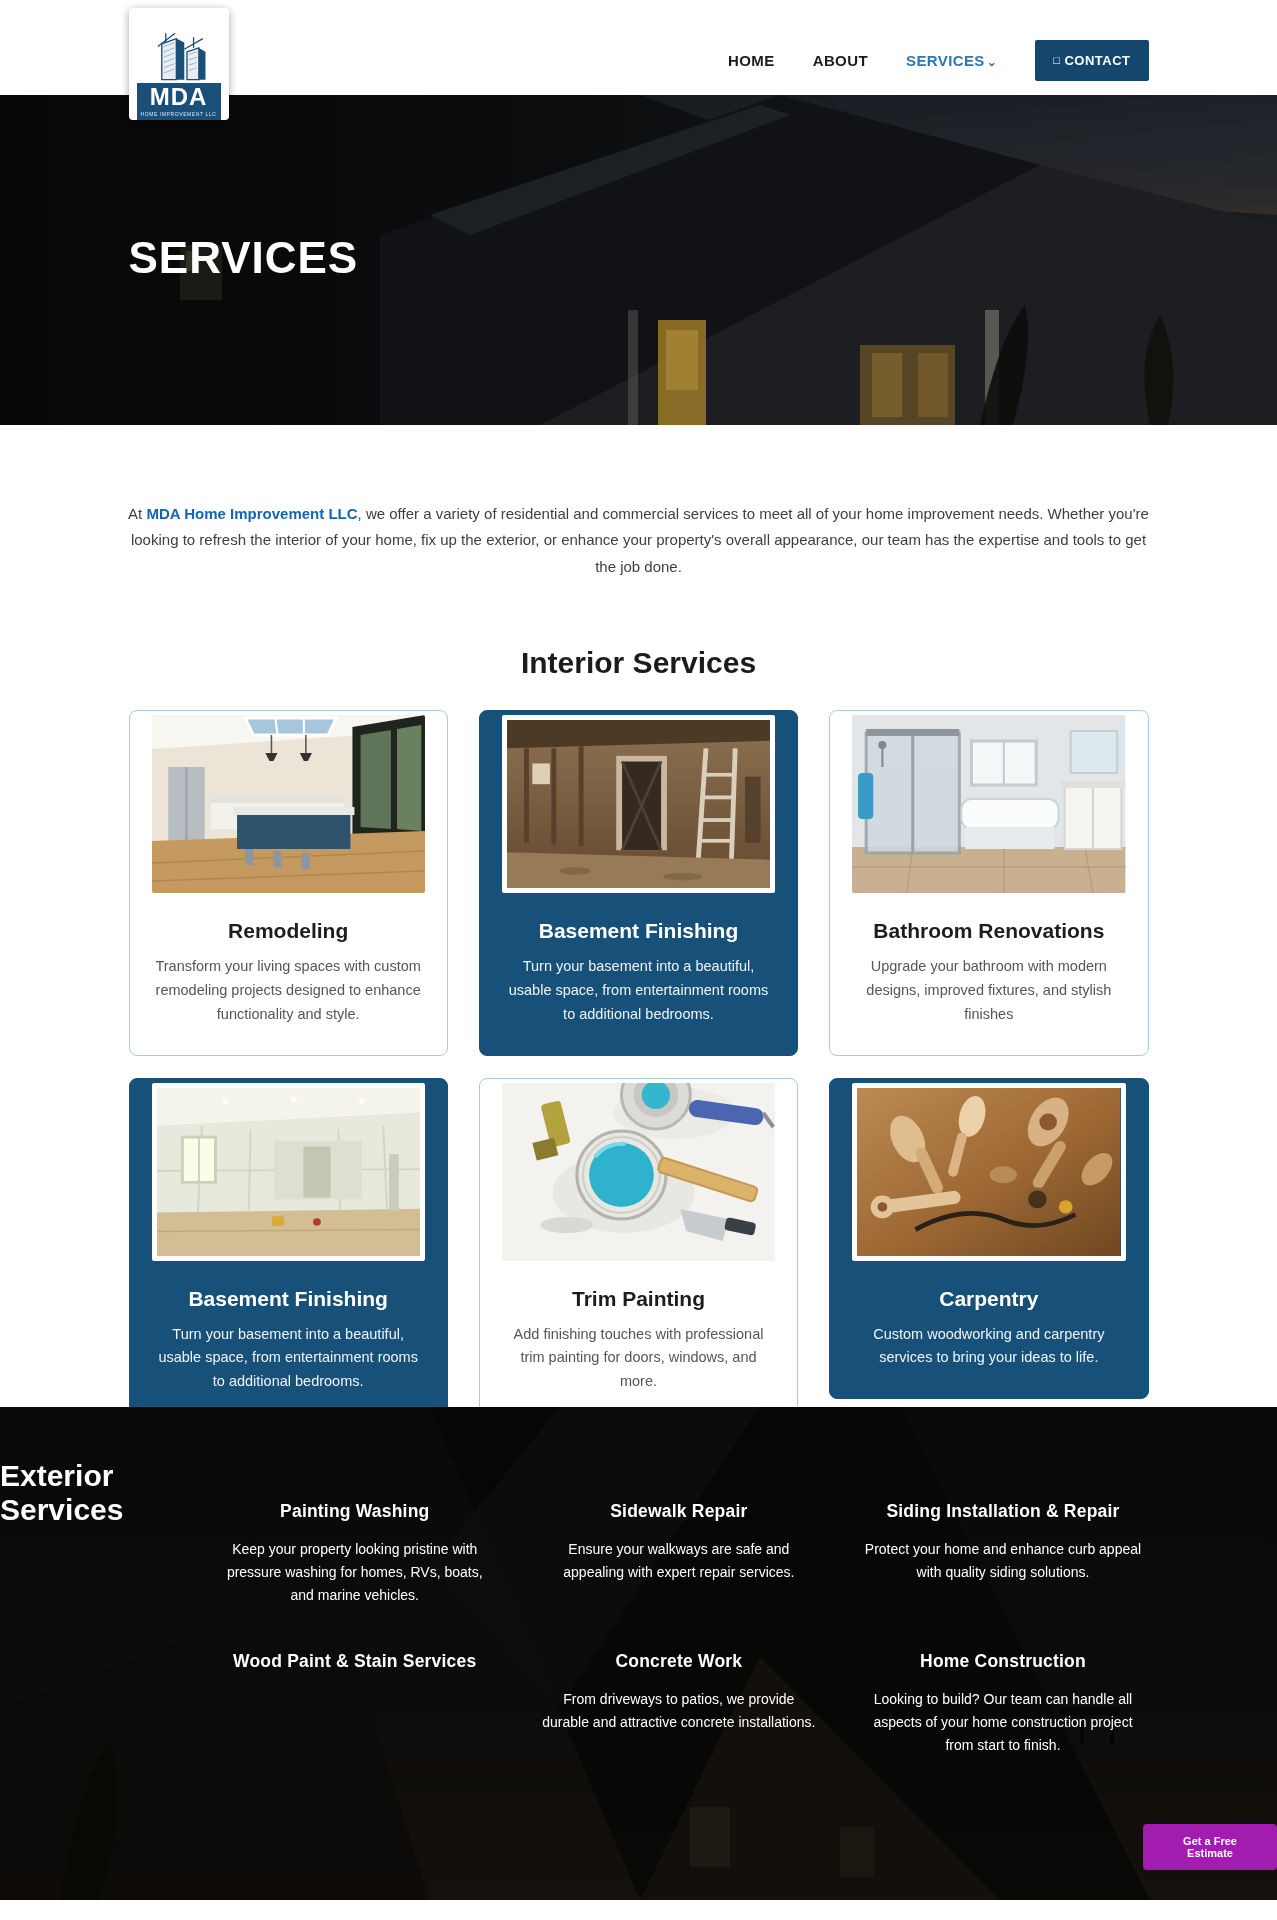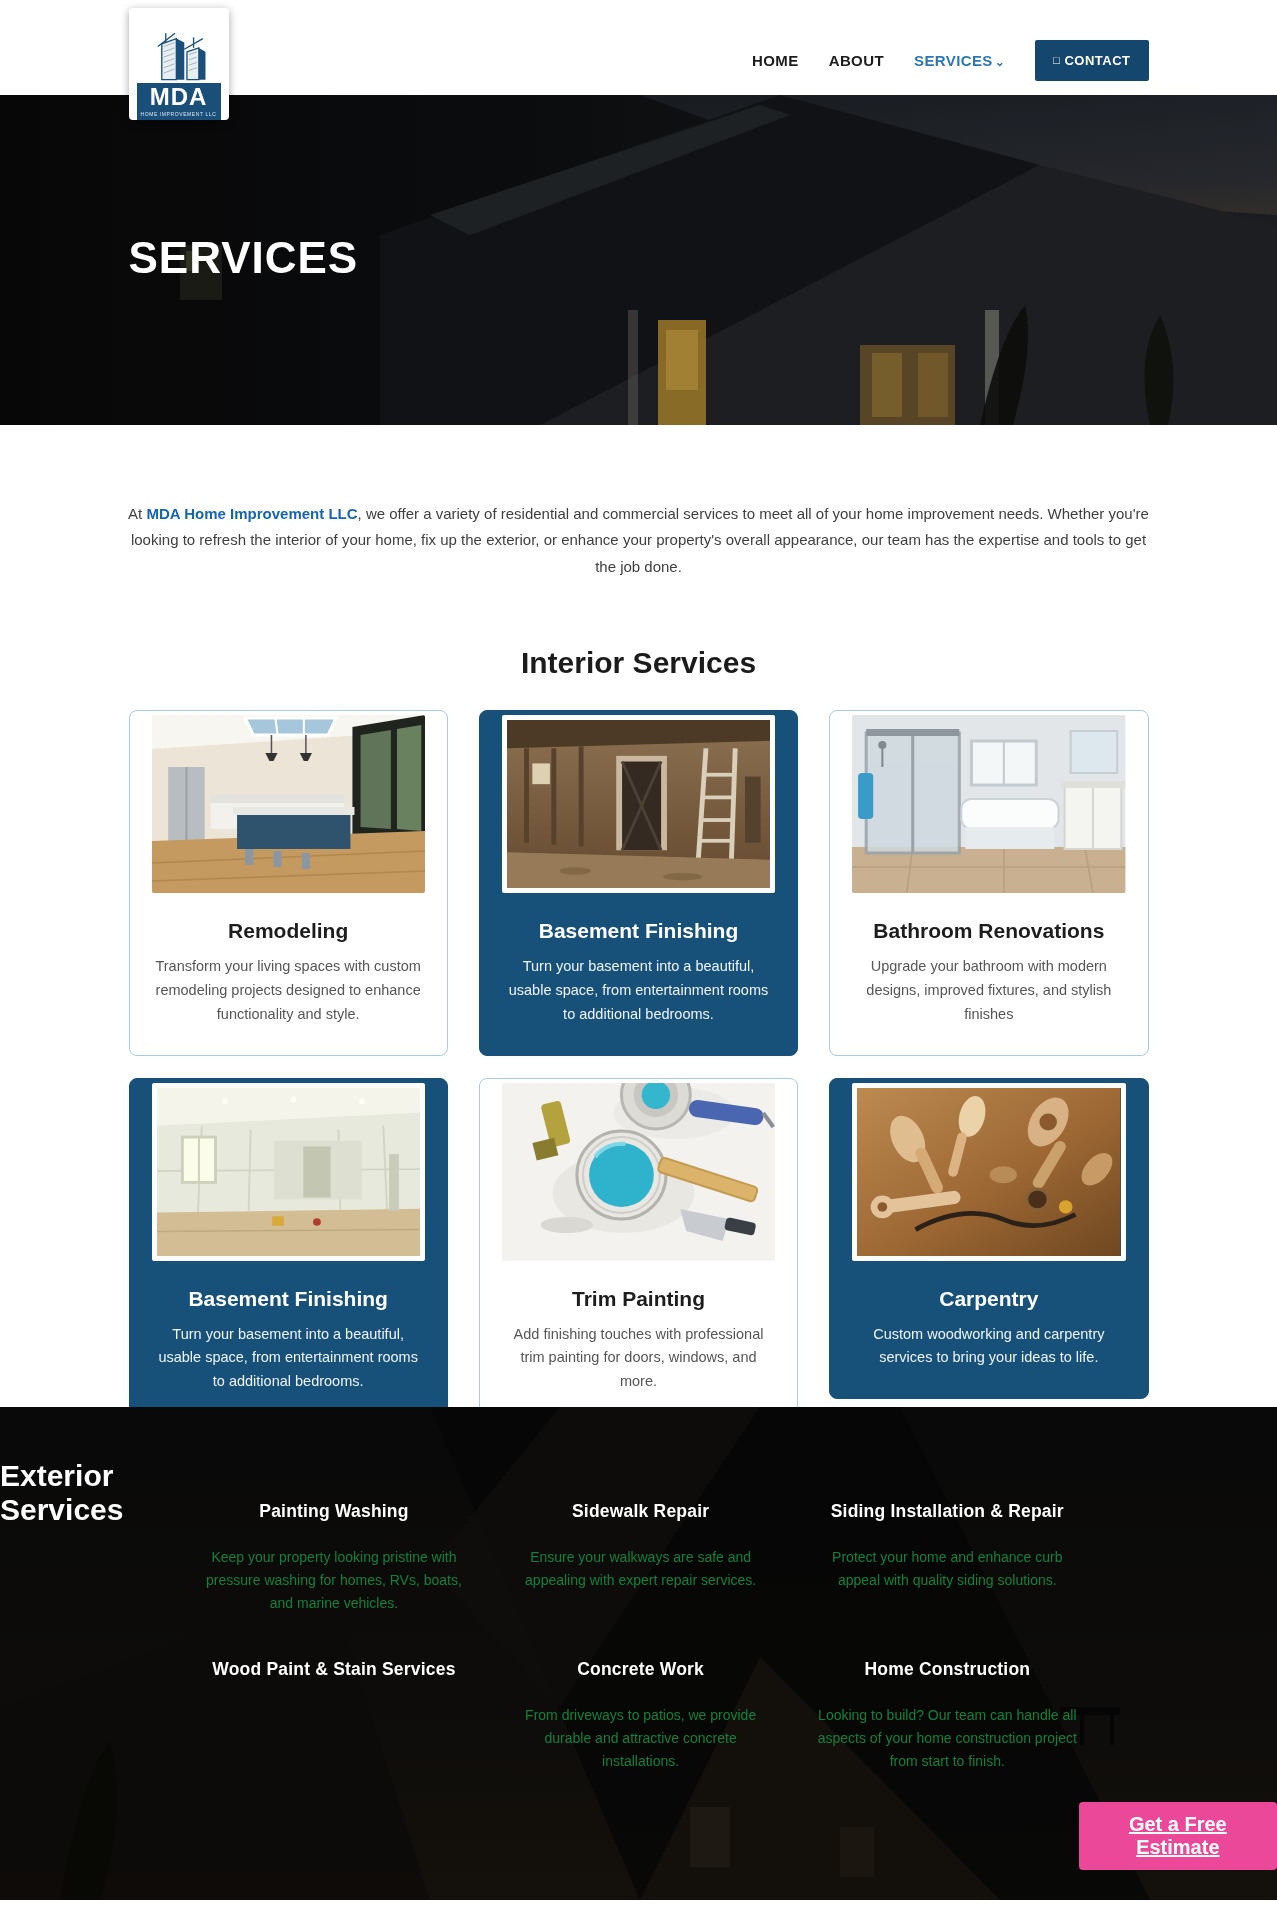--- a/index.html
+++ b/index.html
@@ -6,21 +6,21 @@
   html,body { width:1277px; }
   body {
     font-family:"Liberation Sans", sans-serif;
     background:#ffffff; color:#222;
     width:1277px; height:1920px; overflow:hidden; position:relative;
   }
   .container { width:1020px; margin:0 auto; position:relative; }
 
   
   .site-header { height:95px; background:#ffffff; position:relative; z-index:20; }
-  .header-inner { height:120px; display:flex; align-items:center; justify-content:flex-end; gap:30px; }
+  .header-inner { height:120px; display:flex; align-items:center; justify-content:flex-end; gap:38px; }
   .logo-card {
     position:absolute; left:0; top:8px; width:100px; height:112px;
     background:#ffffff; border-radius:4px; box-shadow:0 2px 8px rgba(0,0,0,.35);
     z-index:30; display:flex; flex-direction:column; align-items:center; padding-top:24px;
     cursor:pointer;
   }
   .logo-band {
     width:84px; background:#1a4f7a; color:#fff; text-align:center;
     padding:2px 0 3px; margin-top:2px;
   }
@@ -83,26 +83,26 @@
     position:relative; z-index:5; height:100%;
     display:flex; flex-direction:row; align-items:flex-start; padding-top:52px;
   }
   .exterior-heading { color:#ffffff; font-size:30px; font-weight:800; }
   .ext-grid {
     width:1060px; margin-top:42px;
     display:grid; grid-template-columns:repeat(3,1fr); column-gap:44px; row-gap:44px;
   }
   .ext-item { text-align:center; }
   .ext-title { color:#ffffff; font-size:17.5px; font-weight:800; letter-spacing:.2px; }
-  .ext-desc { color:#15803d; font-size:14px; line-height:1.65; margin-top:24px; }
+  .ext-desc { color:#ffffff; font-size:14px; line-height:1.65; margin-top:16px; }
   .cta-btn {
     margin-top:auto; margin-bottom:30px;
-    background:#ec4899; color:#ffffff; border:none; cursor:pointer;
-    font-family:inherit; font-size:20px; font-weight:600;
-    padding:11px 22px; border-radius:4px;text-decoration:underline;
+    background:#a21caf; color:#ffffff; border:none; cursor:pointer;
+    font-family:inherit; font-size:11px; font-weight:600;
+    padding:11px 22px; border-radius:4px;
   }
 </style>
 </head>
 <body>
 
 <header class="site-header">
   <div class="container">
     <div class="logo-card">
       <svg width="78" height="58" viewBox="0 0 100 74">
         <g stroke="#1a4f7a" stroke-width="2" fill="none">

